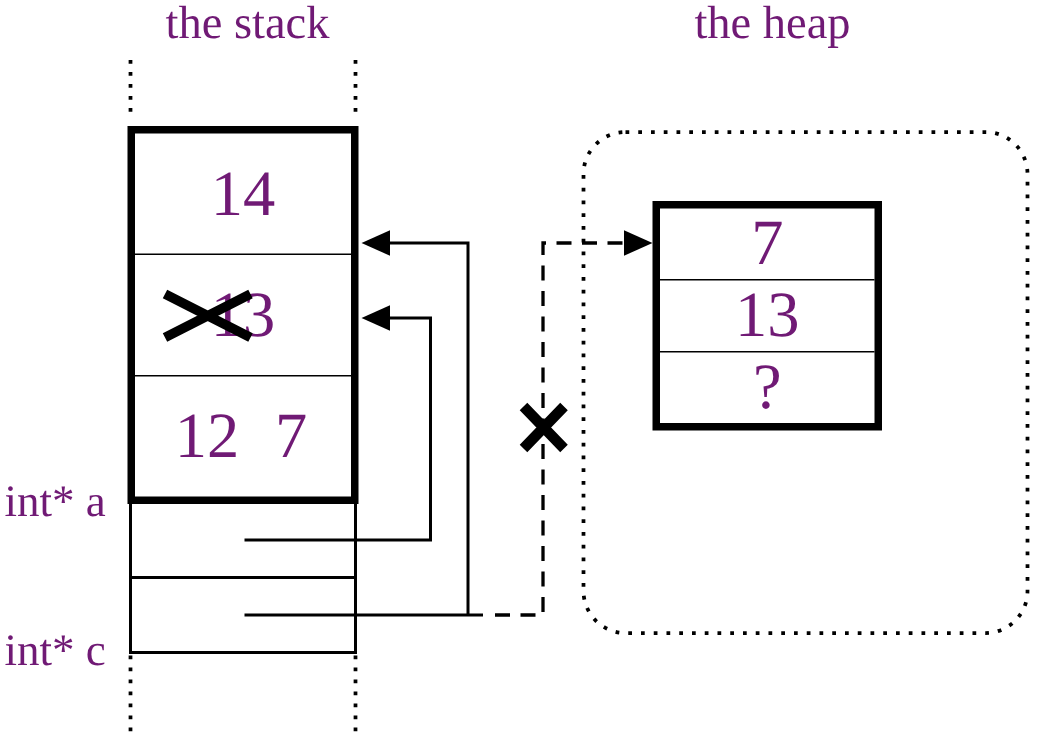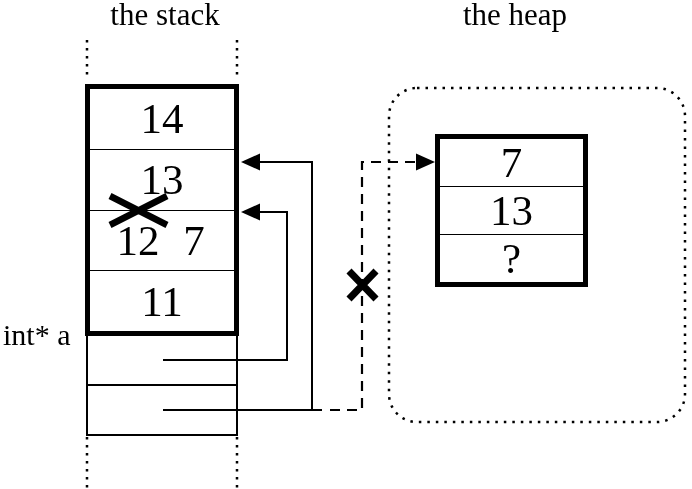--- a/index.html
+++ b/index.html
@@ -1,18 +1,18 @@
 <!DOCTYPE html>
 <html><head>
 <meta charset="utf-8">
 <style>
   html, body { margin:0; padding:0; background:#ffffff; }
   .canvas {
     position:relative; width:692px; height:489px; background:#ffffff;
-    font-family:"Liberation Serif", serif; color:#000000; overflow:hidden;
+    font-family:"Liberation Serif", serif; color:#701a75; overflow:hidden;
   }
   .title {
     position:absolute; top:-2px; width:200px; text-align:center;
     font-size:31px; line-height:34px; white-space:nowrap;
   }
   .stack-title { left:65px; }
   .heap-title  { left:415px; }
 
   
   .stack-box {
@@ -80,29 +80,27 @@
     <div class="cell">
       <span>14</span>
     </div>
     <div class="cell">
       <span>13</span>
     </div>
     <div class="cell crossed">
       <span class="old-val">12</span>
       <span class="new-val">7</span>
     </div>
-    <div class="cell">
-      <span>11</span>
-    </div>
   </div>
 
   <div class="var-cell var-cell-b"></div>
   <div class="var-cell var-cell-c"></div>
 
   <div class="var-label var-label-a">int* a</div>
+  <div class="var-label var-label-c">int* c</div>
 
   <div class="heap-box">
     <div class="cell">
       <span>7</span>
     </div>
     <div class="cell">
       <span>13</span>
     </div>
     <div class="cell">
       <span>?</span>

